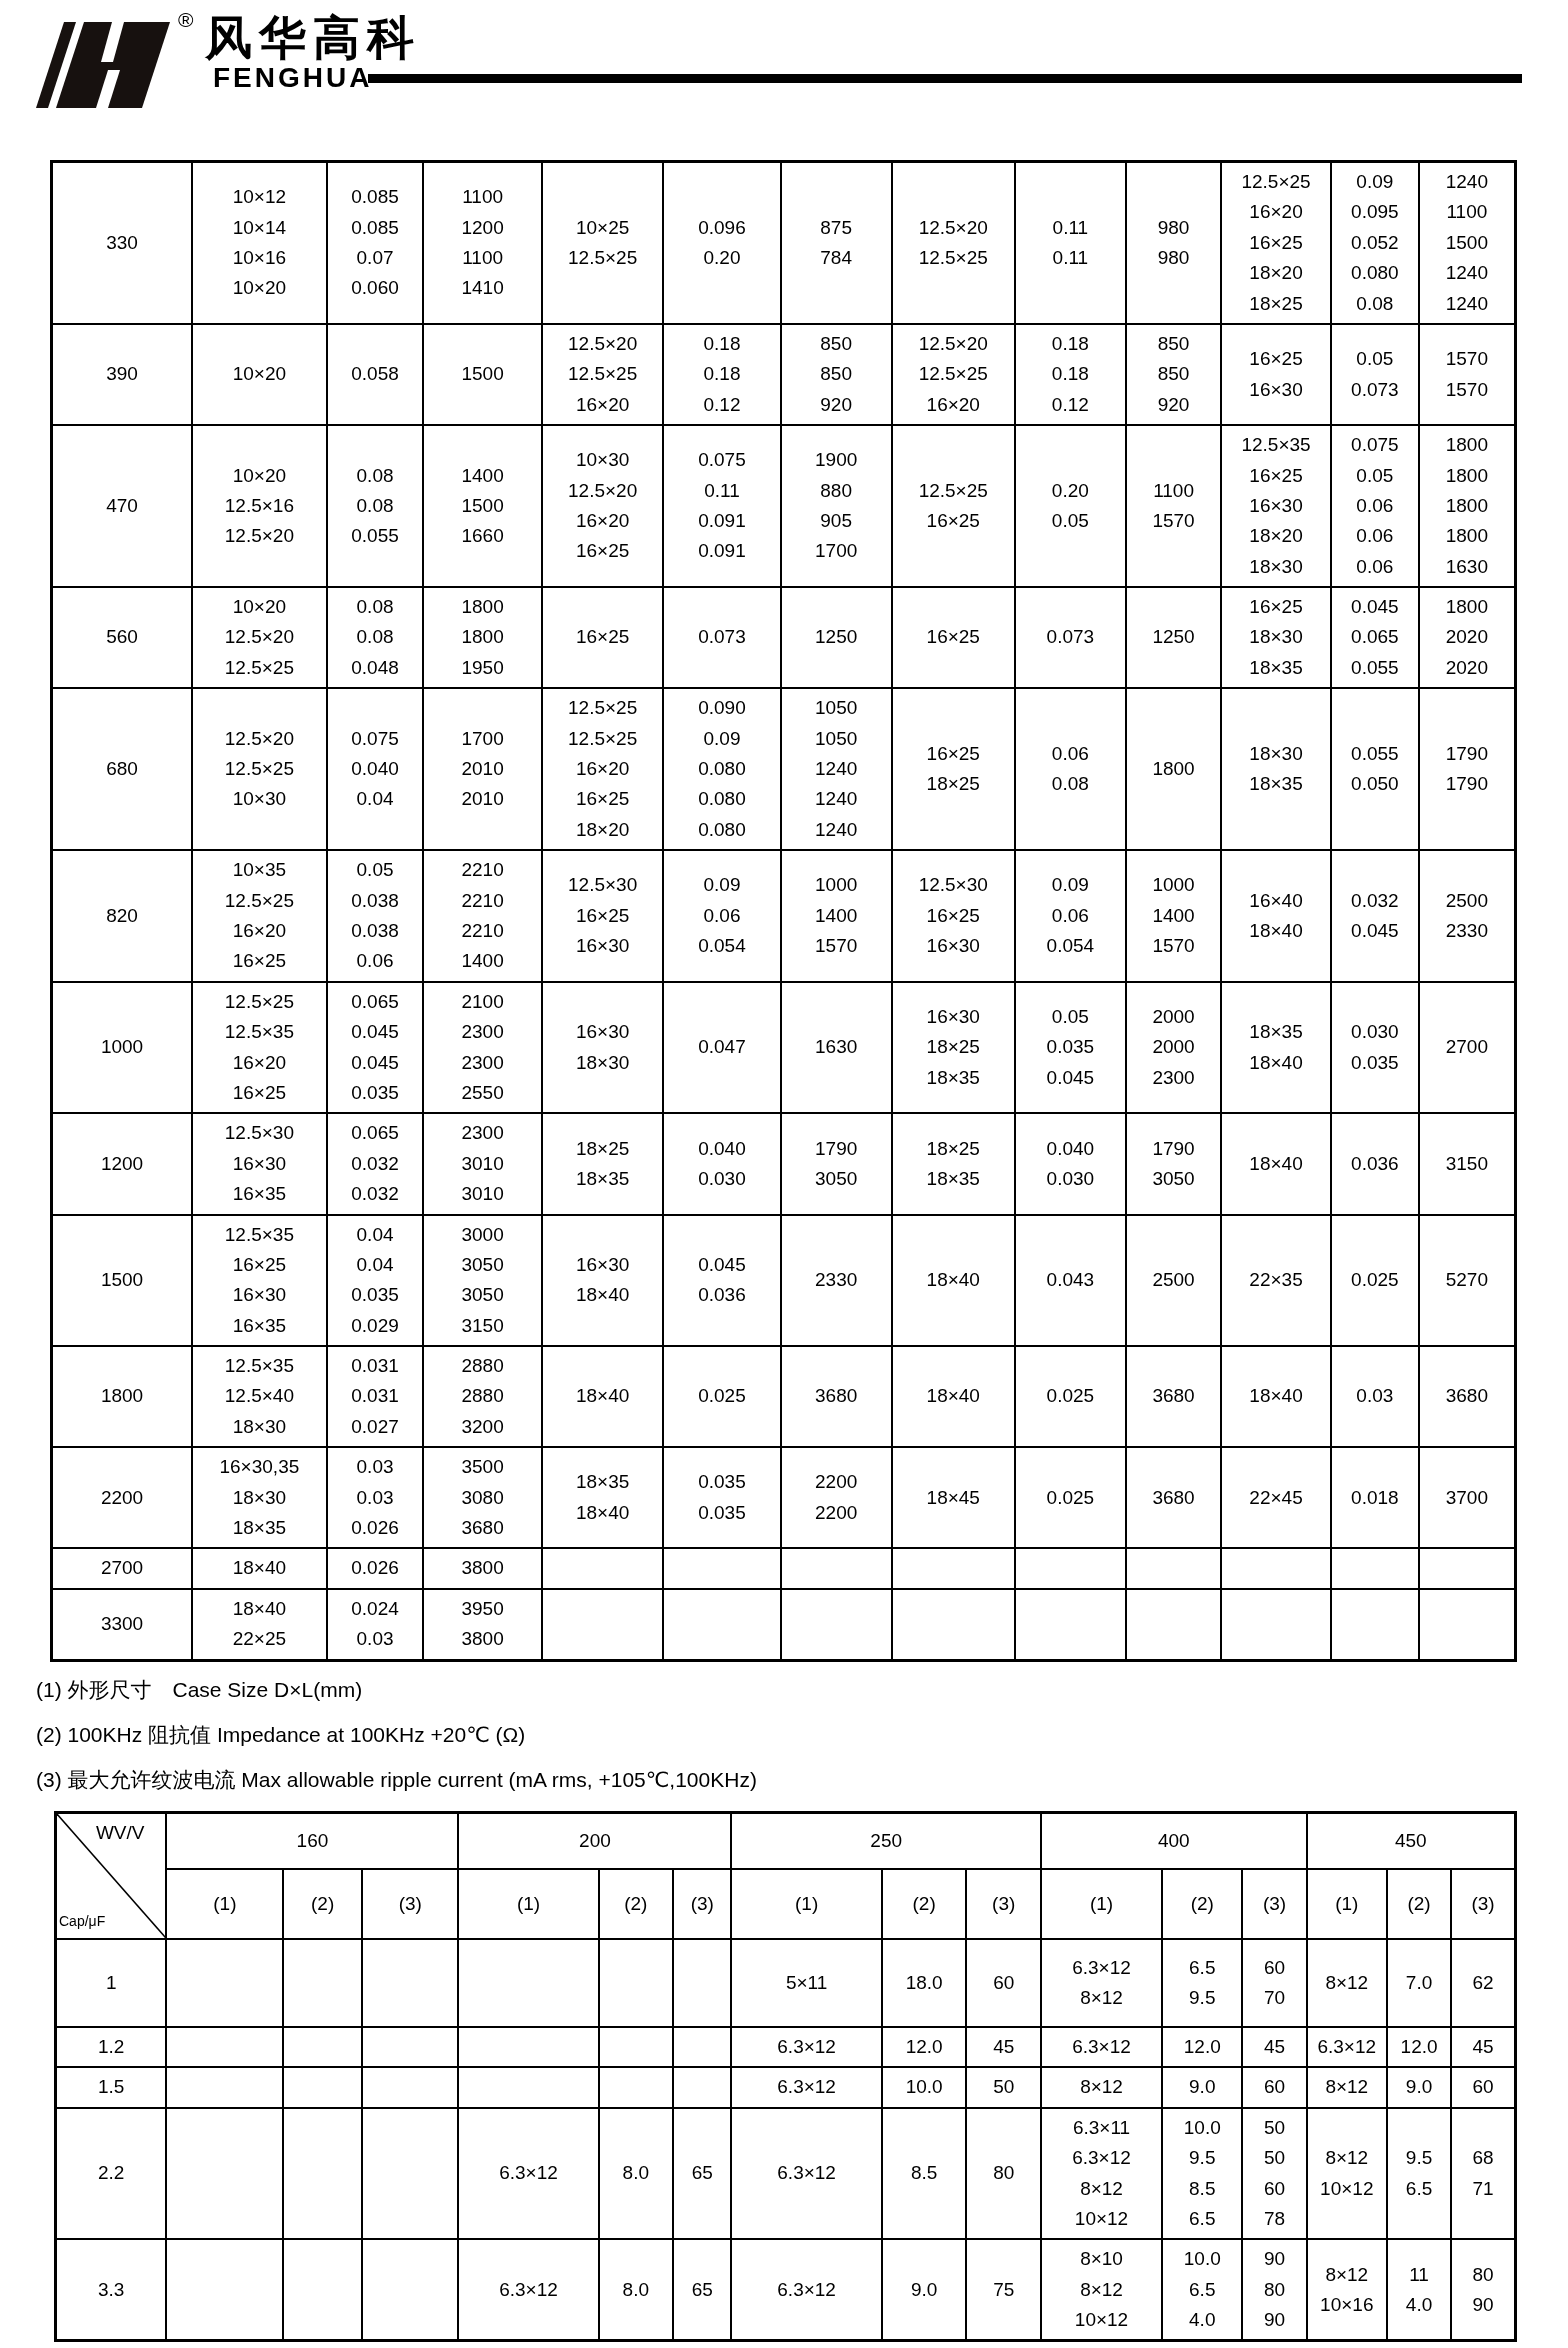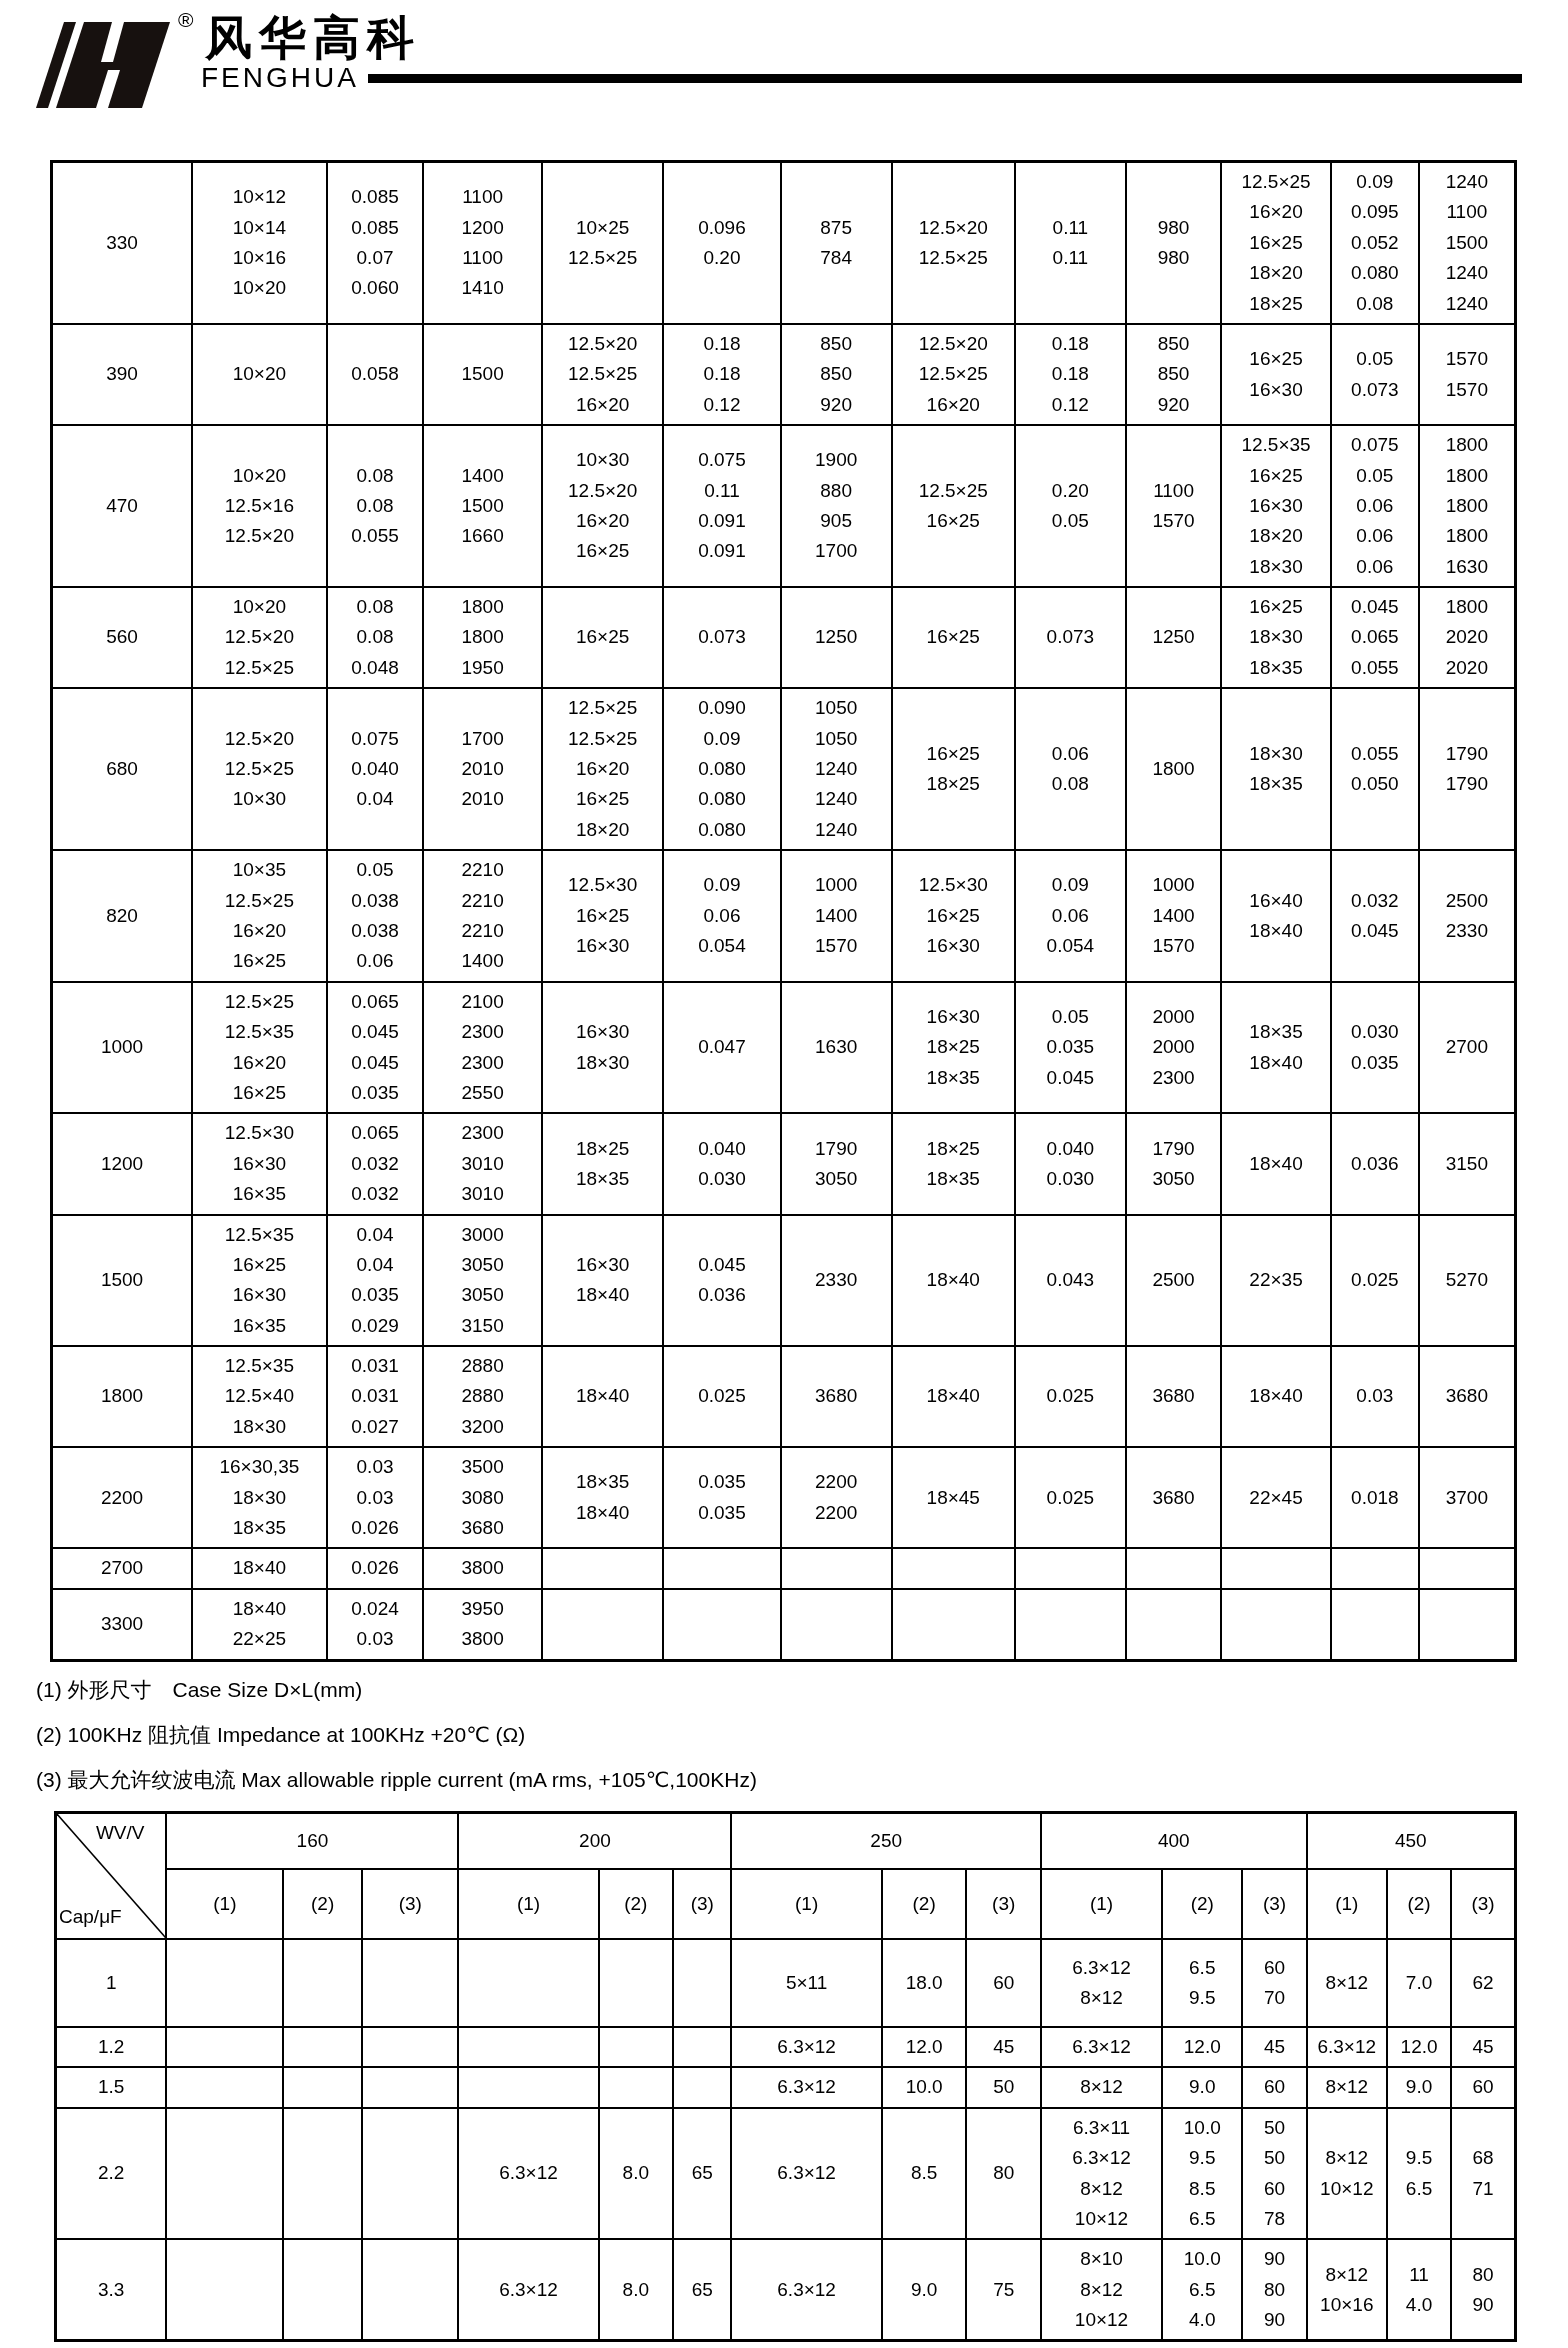--- a/index.html
+++ b/index.html
@@ -4,21 +4,21 @@
 <style>
   html,body{margin:0;padding:0;background:#fff;}
   body{width:1568px;font-family:"Liberation Sans","DejaVu Sans",sans-serif;color:#000;}
   .page{position:relative;width:1568px;min-height:2348px;background:#fff;}
 
   
   .header{position:relative;height:160px;}
   .logo-svg{position:absolute;left:28px;top:12px;}
   .reg-mark{position:absolute;left:178px;top:8px;font-size:21px;font-weight:400;}
   .brand-cn{position:absolute;left:205px;top:14px;font-size:47px;font-weight:700;letter-spacing:7px;line-height:1;}
-  .brand-en{position:absolute;left:201px;top:64px;font-size:28px;font-weight:400;letter-spacing:3px;line-height:1;}
+  .brand-en{position:absolute;left:213px;top:64px;font-size:28px;font-weight:700;letter-spacing:3px;line-height:1;}
   .page-title{position:absolute;top:20px;right:50px;font-size:35px;font-weight:700;letter-spacing:0px;white-space:nowrap;}
   .header-rule{position:absolute;left:368px;top:74px;width:1154px;height:9px;background:#000;}
 
   
   table{border-collapse:collapse;table-layout:fixed;background:#fff;}
   td,th{border:2px solid #000;text-align:center;vertical-align:middle;
         font-size:19px;font-weight:400;line-height:1.6;padding:4px 2px;
         white-space:pre-line;overflow:hidden;}
   .spec-table{width:1467px;margin-left:50px;border:3px solid #000;}
   .ripple-table{width:1463px;margin-left:54px;border:3px solid #000;}
@@ -28,21 +28,21 @@
   .note-line{font-size:21px;margin:0 0 18px 0;line-height:1.3;}
 
   
   .ripple-table thead tr.volt-row{height:56px;}
   .ripple-table thead tr.sub-row{height:70px;}
   .ripple-table tbody tr:first-child{height:88px;}
   .ripple-table th{font-weight:400;}
   .corner{position:relative;padding:0;}
   .corner svg{position:absolute;left:0;top:0;width:100%;height:100%;}
   .corner .top-label{position:absolute;top:4px;right:21px;font-size:19px;}
-  .corner .bottom-label{position:absolute;bottom:6px;left:2px;font-size:19px;}
+  .corner .bottom-label{position:absolute;bottom:6px;left:2px;font-size:14px;}
 </style>
 </head>
 <body>
 
 <div class="page">
 
   <div class="header">
     <svg class="logo-svg" width="150" height="100" viewBox="0 0 150 100">
       <polygon points="36,10 48,10 20,96 8,96" fill="#17110f"></polygon>
       <polygon points="56,10 142,10 114,96 28,96" fill="#17110f"></polygon>

